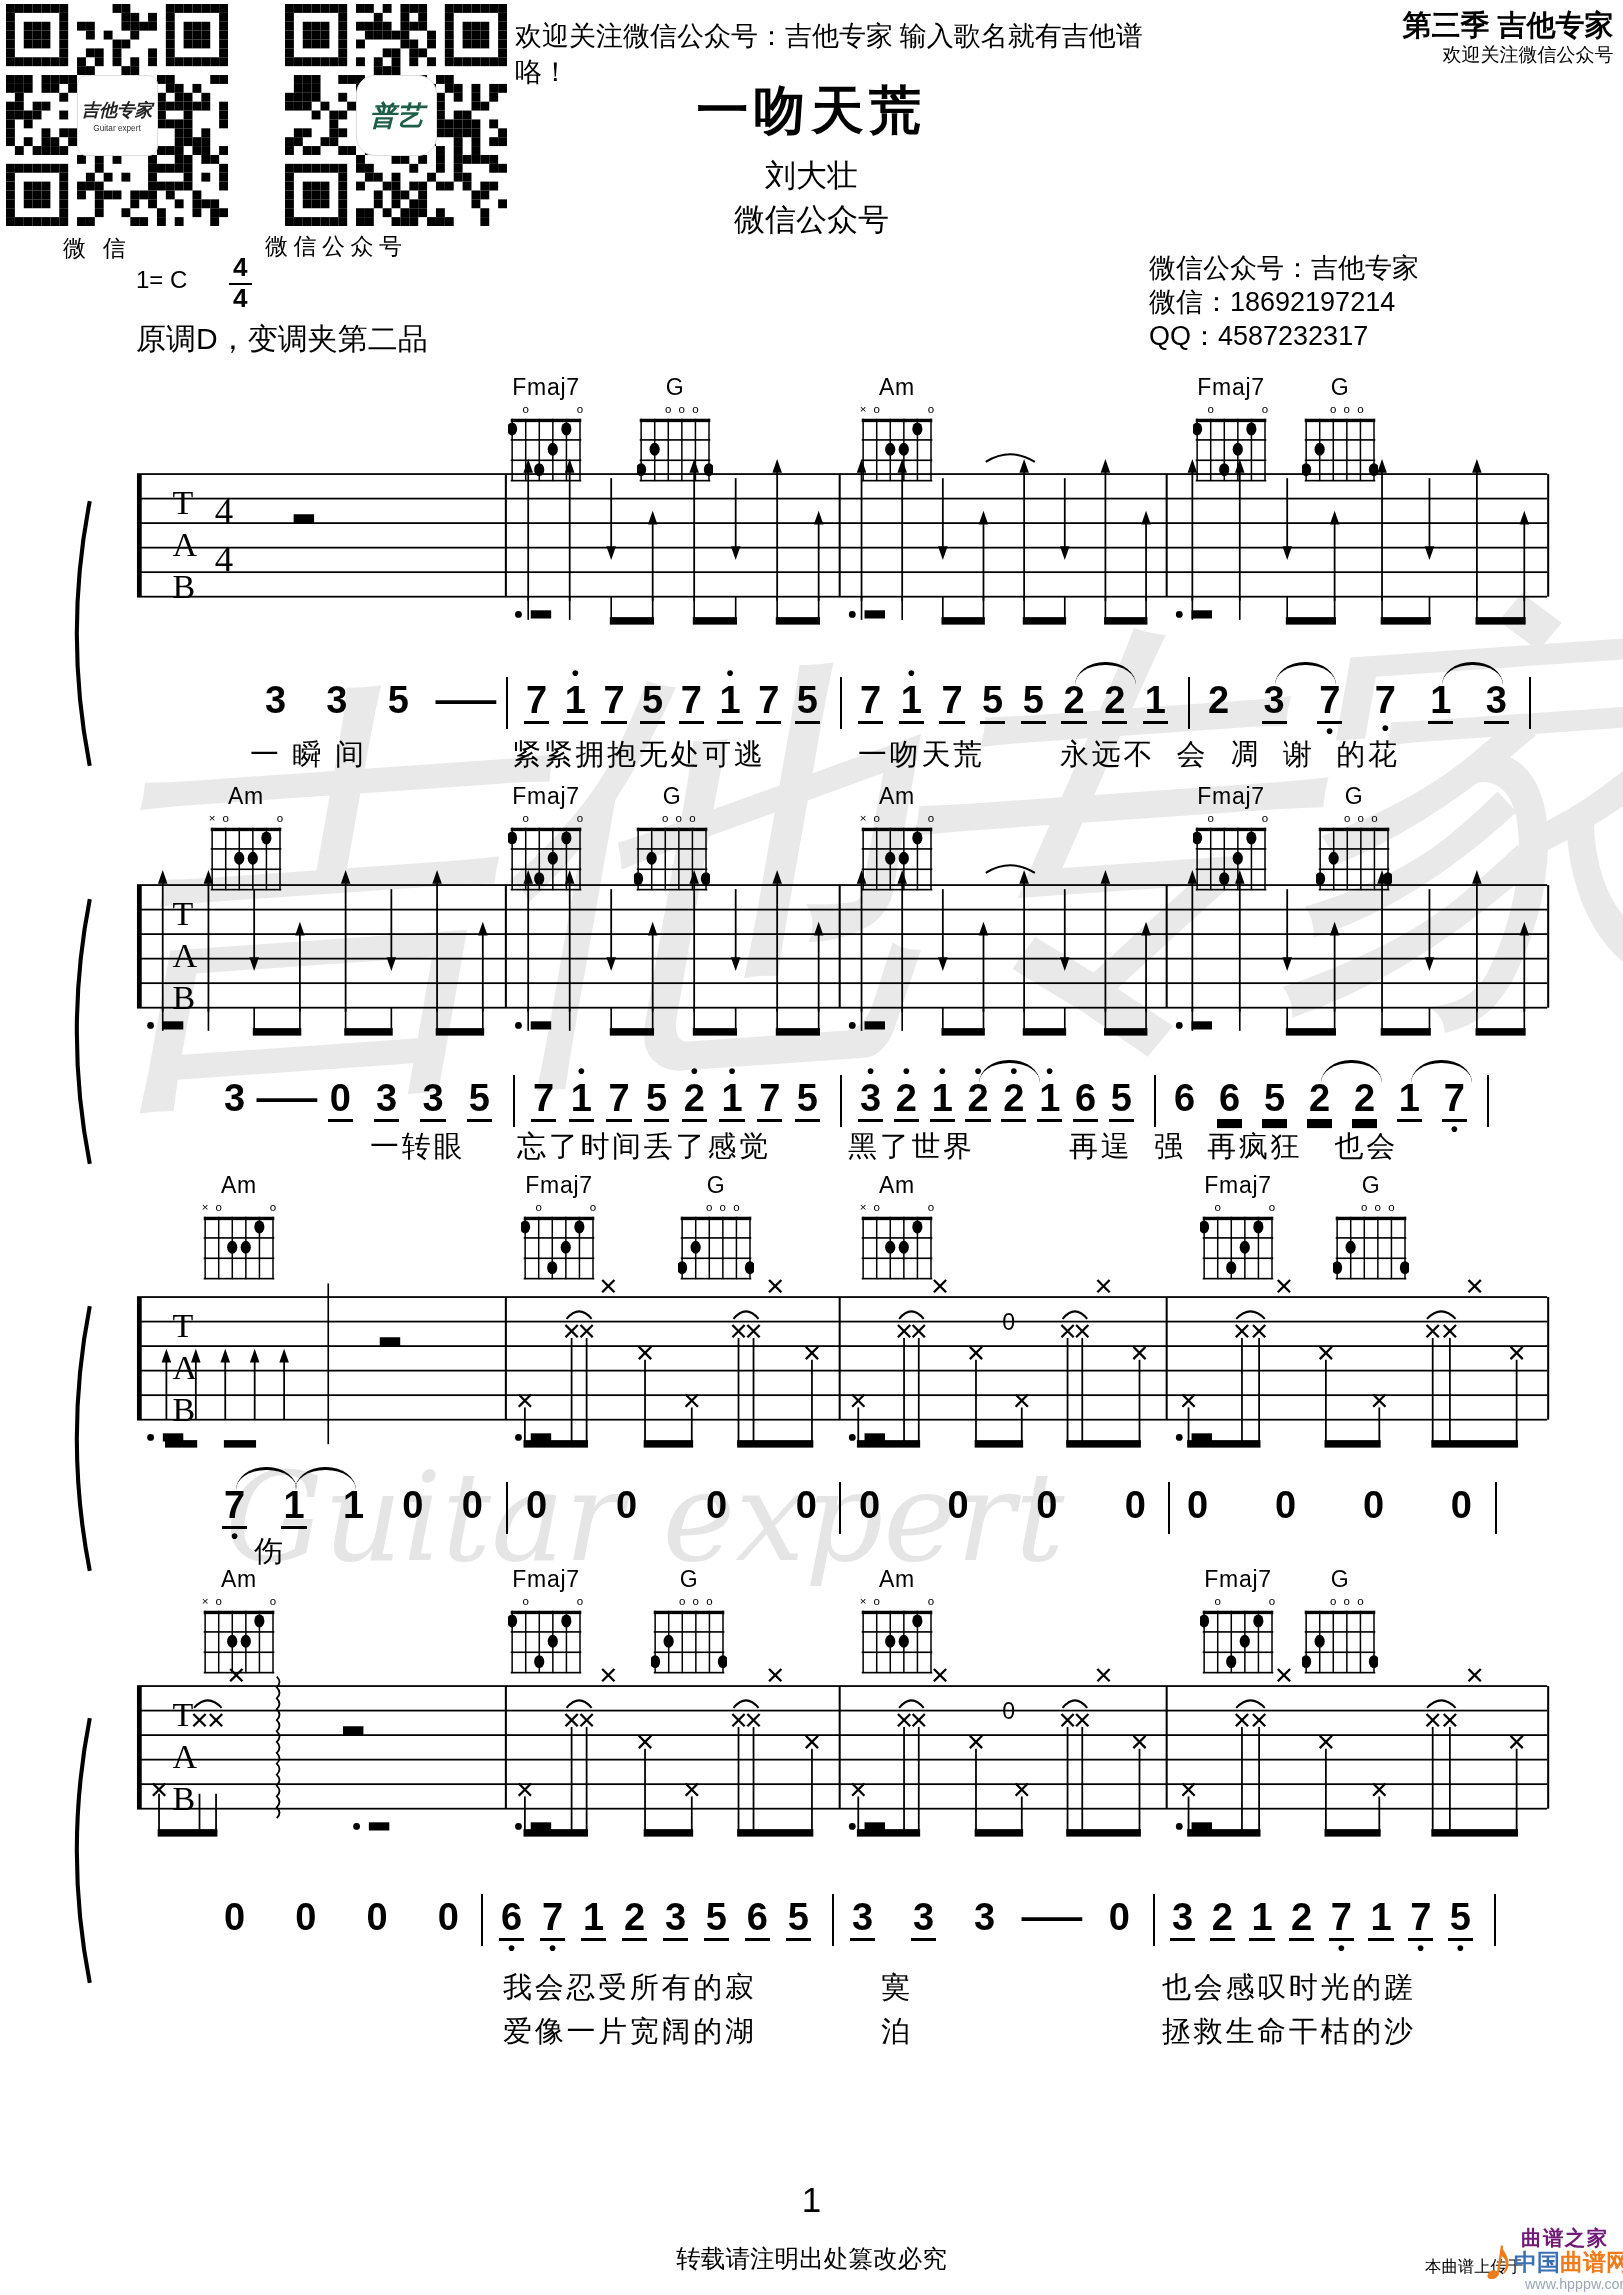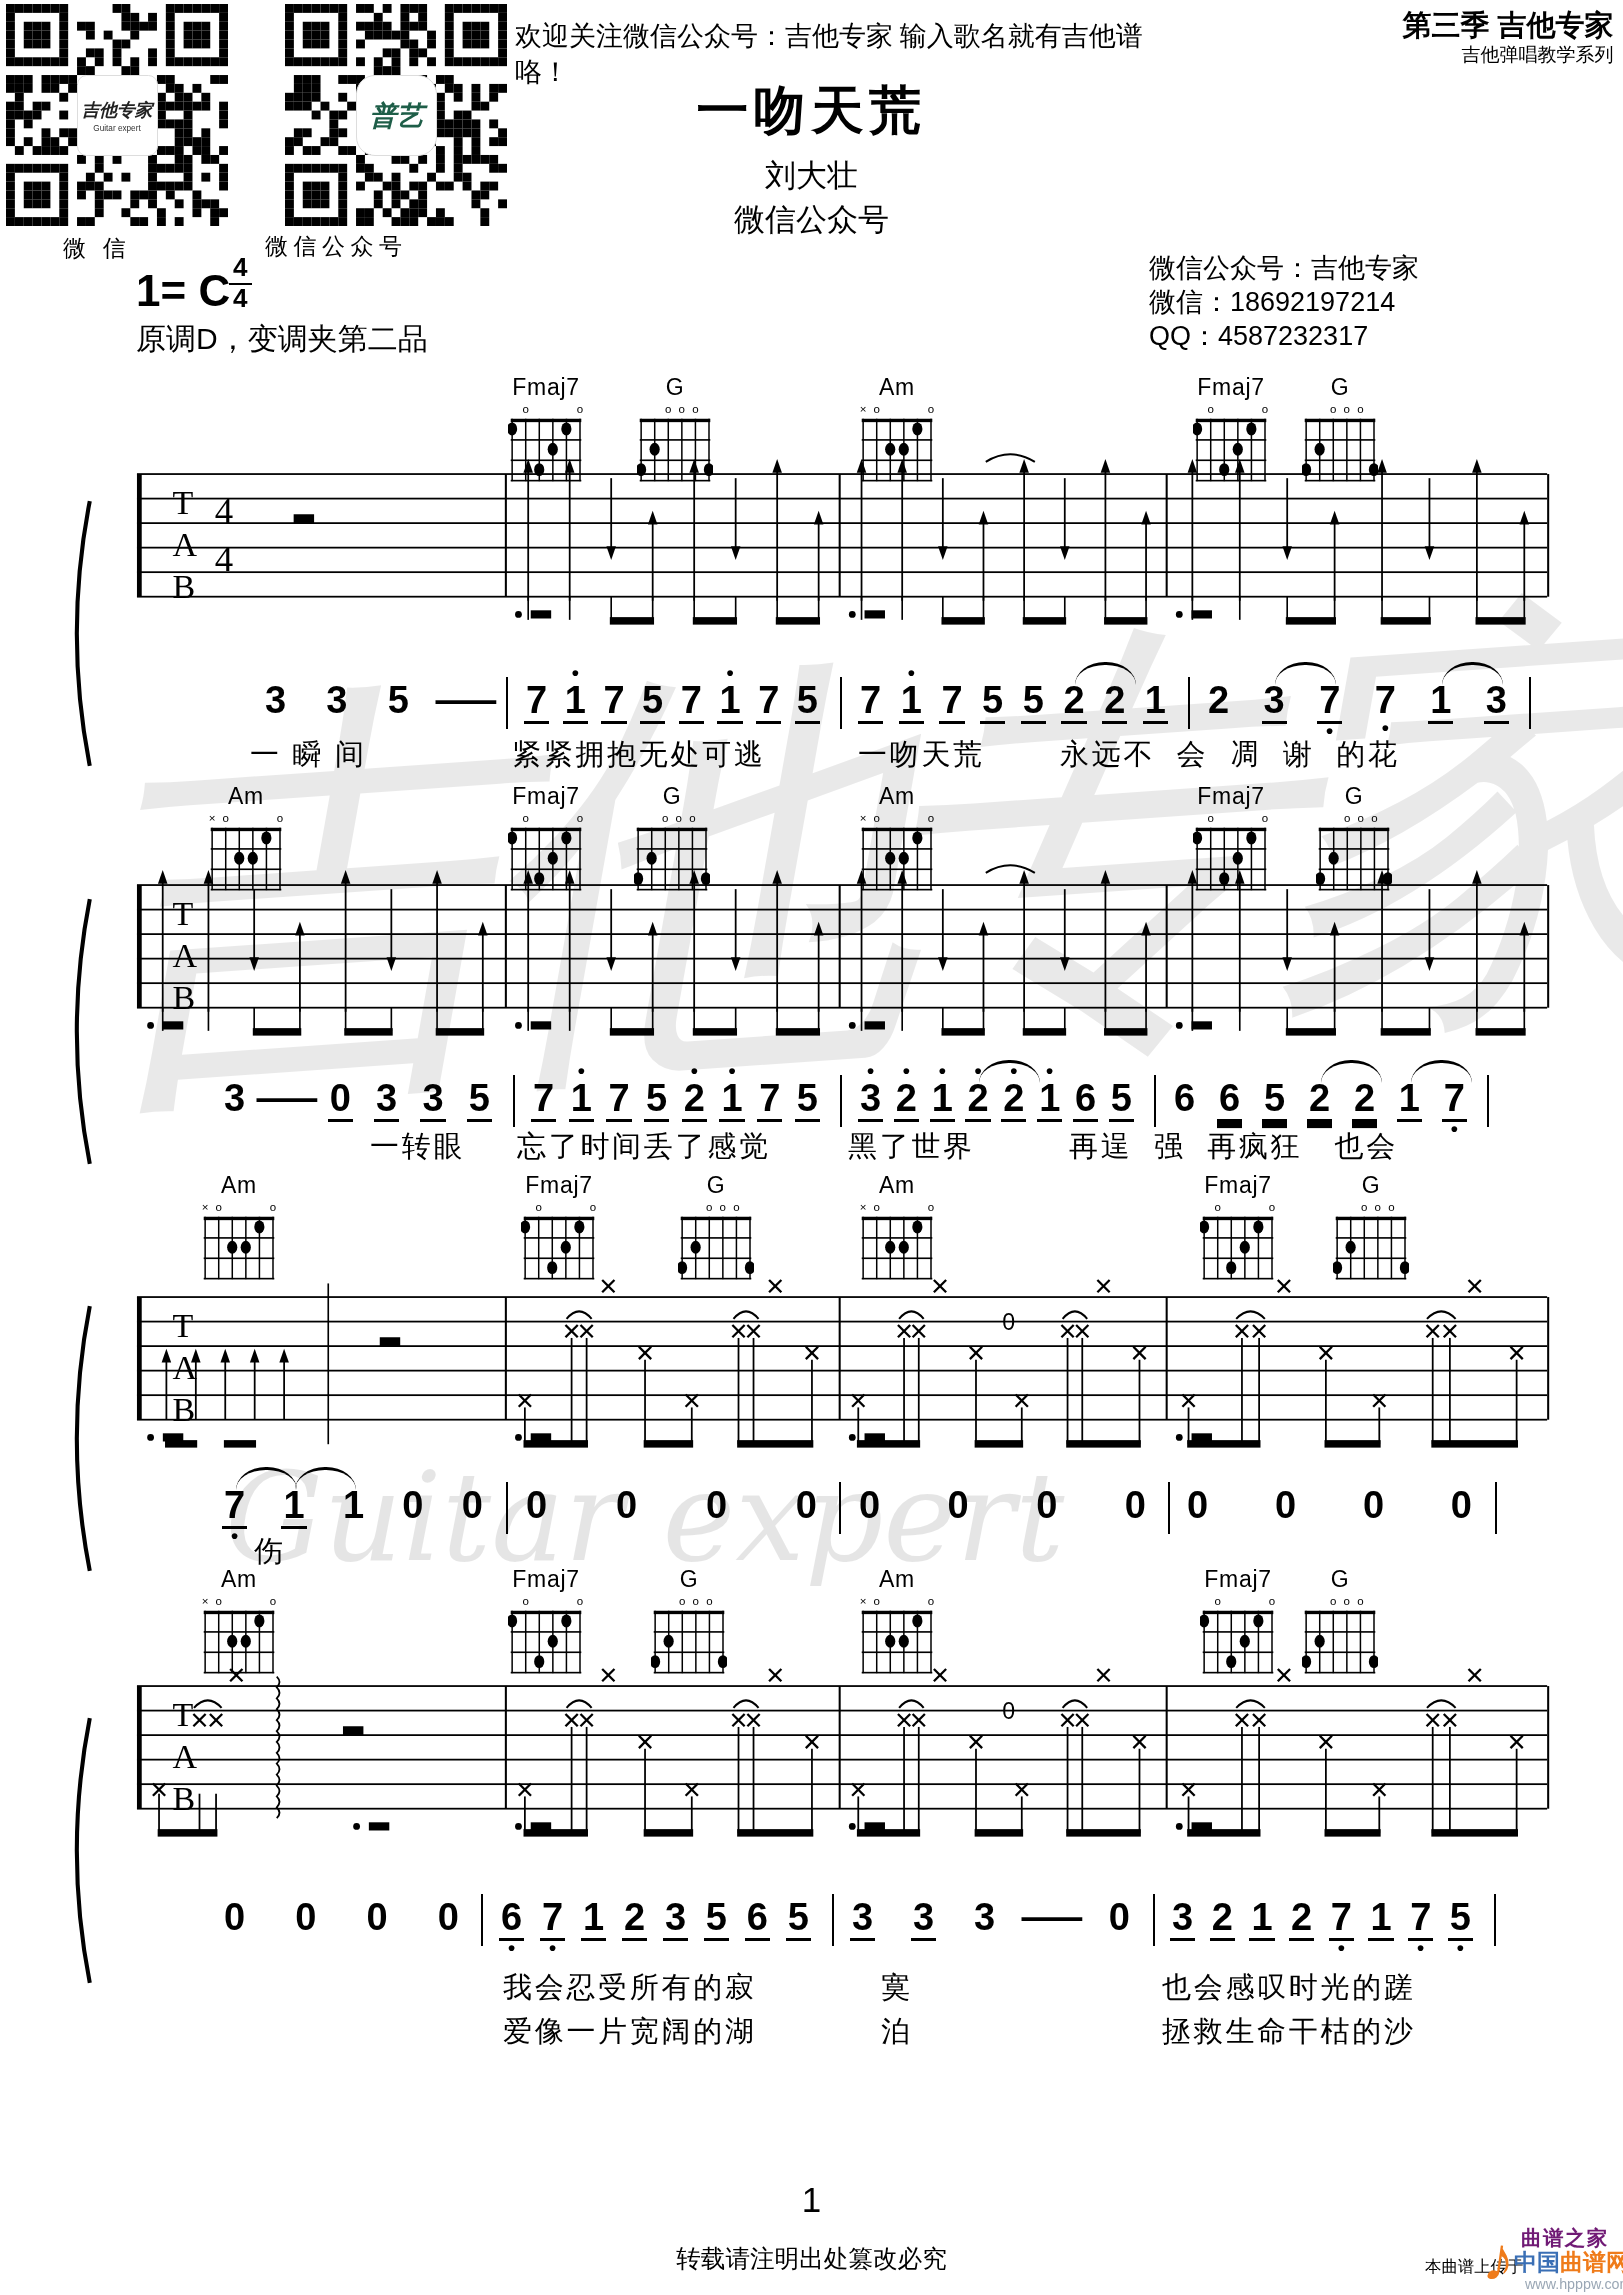--- a/index.html
+++ b/index.html
@@ -15,21 +15,21 @@
   .qr-label{position:absolute;font-size:23px;letter-spacing:5.5px;font-family:"Liberation Serif",serif;}
   .qr-logo{position:absolute;background:#fff;border:1.4px solid #ddd;border-radius:9.5px;
            display:flex;flex-direction:column;align-items:center;justify-content:center;}
   .promo{position:absolute;left:515px;top:17.7px;width:641px;font-size:27px;font-family:"Liberation Serif",serif;}
   .series1{position:absolute;right:9.5px;top:5.5px;font-size:29px;font-weight:700;}
   .series2{position:absolute;right:9.5px;top:42px;font-size:19px;}
   .song-title{position:absolute;left:0;top:76px;width:100%;text-align:center;font-size:52px;font-weight:700;letter-spacing:5.5px;}
   .artist{position:absolute;left:0;top:155px;width:100%;text-align:center;font-size:31px;}
   .episode{position:absolute;left:0;top:199px;width:100%;text-align:center;font-size:31px;}
   .contact{position:absolute;left:1149px;top:251px;font-size:27px;line-height:34px;}
-  .key-ton{position:absolute;left:136px;top:266px;font-size:44px;font-weight:700;}
+  .key-ton{position:absolute;left:136px;top:266px;font-size:24px;font-weight:400;}
   .meter{position:absolute;left:229px;top:254px;text-align:center;font-size:26px;font-weight:700;line-height:1.05;}
   .meter .mt{border-bottom:2.7px solid #000;padding:0 4.1px 1.4px;}
   .capo{position:absolute;left:136px;top:319px;font-size:30px;}
   .chord-block{position:absolute;width:82px;text-align:center;}
   .chord-name{font-size:23px;letter-spacing:0.7px;}
   .jp-row{position:absolute;left:0;width:1623px;height:75px;}
   .jp-measure{position:absolute;top:0;display:flex;justify-content:space-between;align-items:flex-start;}
   .jp-note{display:flex;flex-direction:column;align-items:center;position:relative;min-width:20.5px;}
   .jp-da{height:13.6px;font-size:20.5px;line-height:11px;font-weight:700;}
   .jp-num{font-size:38px;font-weight:700;line-height:1;padding:0 2px 2px;}
@@ -687,21 +687,21 @@
       </svg>
       <div class="qr-logo" style="left: 71px; top: 71px; width: 79px; height: 79px; border-radius: 19px;">
         <div style="font-family: &quot;Liberation Serif&quot;, serif; font-style: italic; font-weight: 700; font-size: 27px; color: rgb(30, 94, 72);">普艺</div>
       </div>
     </div>
   <div class="qr-label" style="left:63px;top:233px">微 信</div>
   <div class="qr-label" style="left:265px;top:231px">微信公众号</div>
 
   <div class="promo">欢迎关注微信公众号：吉他专家  输入歌名就有吉他谱咯！</div>
   <div class="series1">第三季 吉他专家</div>
-  <div class="series2">吉他弹唱教学系列</div>
+  <div class="series2">欢迎关注微信公众号</div>
 
   <div class="song-title">一吻天荒</div>
   <div class="artist">刘大壮</div>
   <div class="episode">微信公众号</div>
 
   <div class="contact">
     <div>微信公众号：吉他专家</div>
     <div>微信：18692197214</div>
     <div>QQ：4587232317</div>
   </div>

